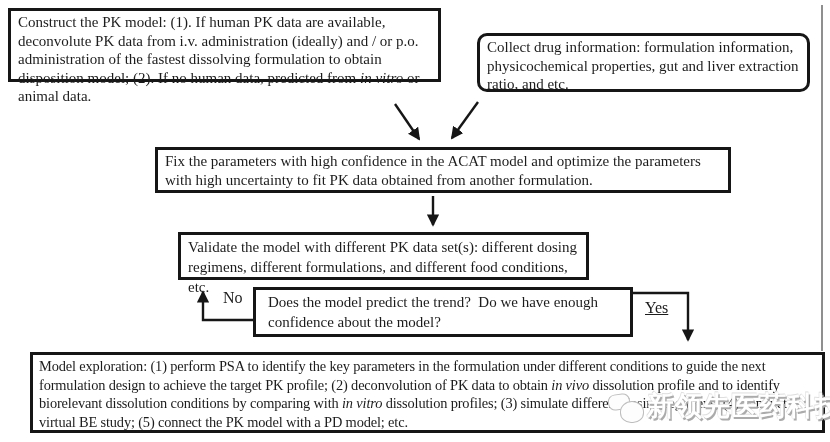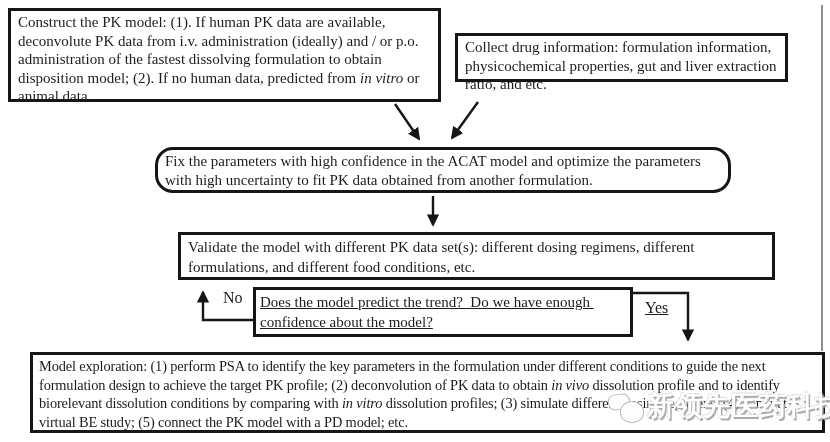--- a/index.html
+++ b/index.html
@@ -24,26 +24,26 @@
     background: #ffffff;
     border: 3px solid #161616;
     color: #1c1c1c;
     box-sizing: border-box;
     z-index: 2;
     font-size: 15px;
     line-height: 18.6px;
   }
   .box .inner { display: block; padding: 2px 7px; }
   .it { font-style: italic; }
-  .construct { left: 8px;  top: 8px;   width: 433px; height: 94px; }
-  .collect   { left: 455px; top: 33px; width: 333px; height: 49px; }
-  .fix       { left: 155px; top: 147px; width: 576px; height: 46px; line-height: 19px; border-radius: 18px; }
-  .validate  { left: 178px; top: 232px; width: 597px; height: 48px; line-height: 20px; }
+  .construct { left: 8px;  top: 8px;   width: 433px; height: 74px; }
+  .collect   { left: 477px; top: 33px; width: 333px; height: 59px; border-radius: 10px; }
+  .fix       { left: 155px; top: 147px; width: 576px; height: 46px; line-height: 19px; }
+  .validate  { left: 178px; top: 232px; width: 411px; height: 48px; line-height: 20px; }
   .decision  { left: 253px; top: 287px; width: 380px; height: 50px; line-height: 20px; }
-  .decision .inner { padding: 2px 4px; white-space: pre-wrap; text-decoration: underline; }
+  .decision .inner { padding: 2px 12px; white-space: pre-wrap; }
   .explore   { left: 30px; top: 352px; width: 795px; height: 81px;
                font-size: 14.4px; line-height: 18.5px; letter-spacing: -0.15px; }
   .explore .inner { padding: 2px 6px; }
   .flow-label {
     position: absolute;
     color: #1c1c1c;
     font-size: 16px;
     z-index: 3;
   }
   .no-label  { left: 214px; top: 289px; margin-left: 9px; }

